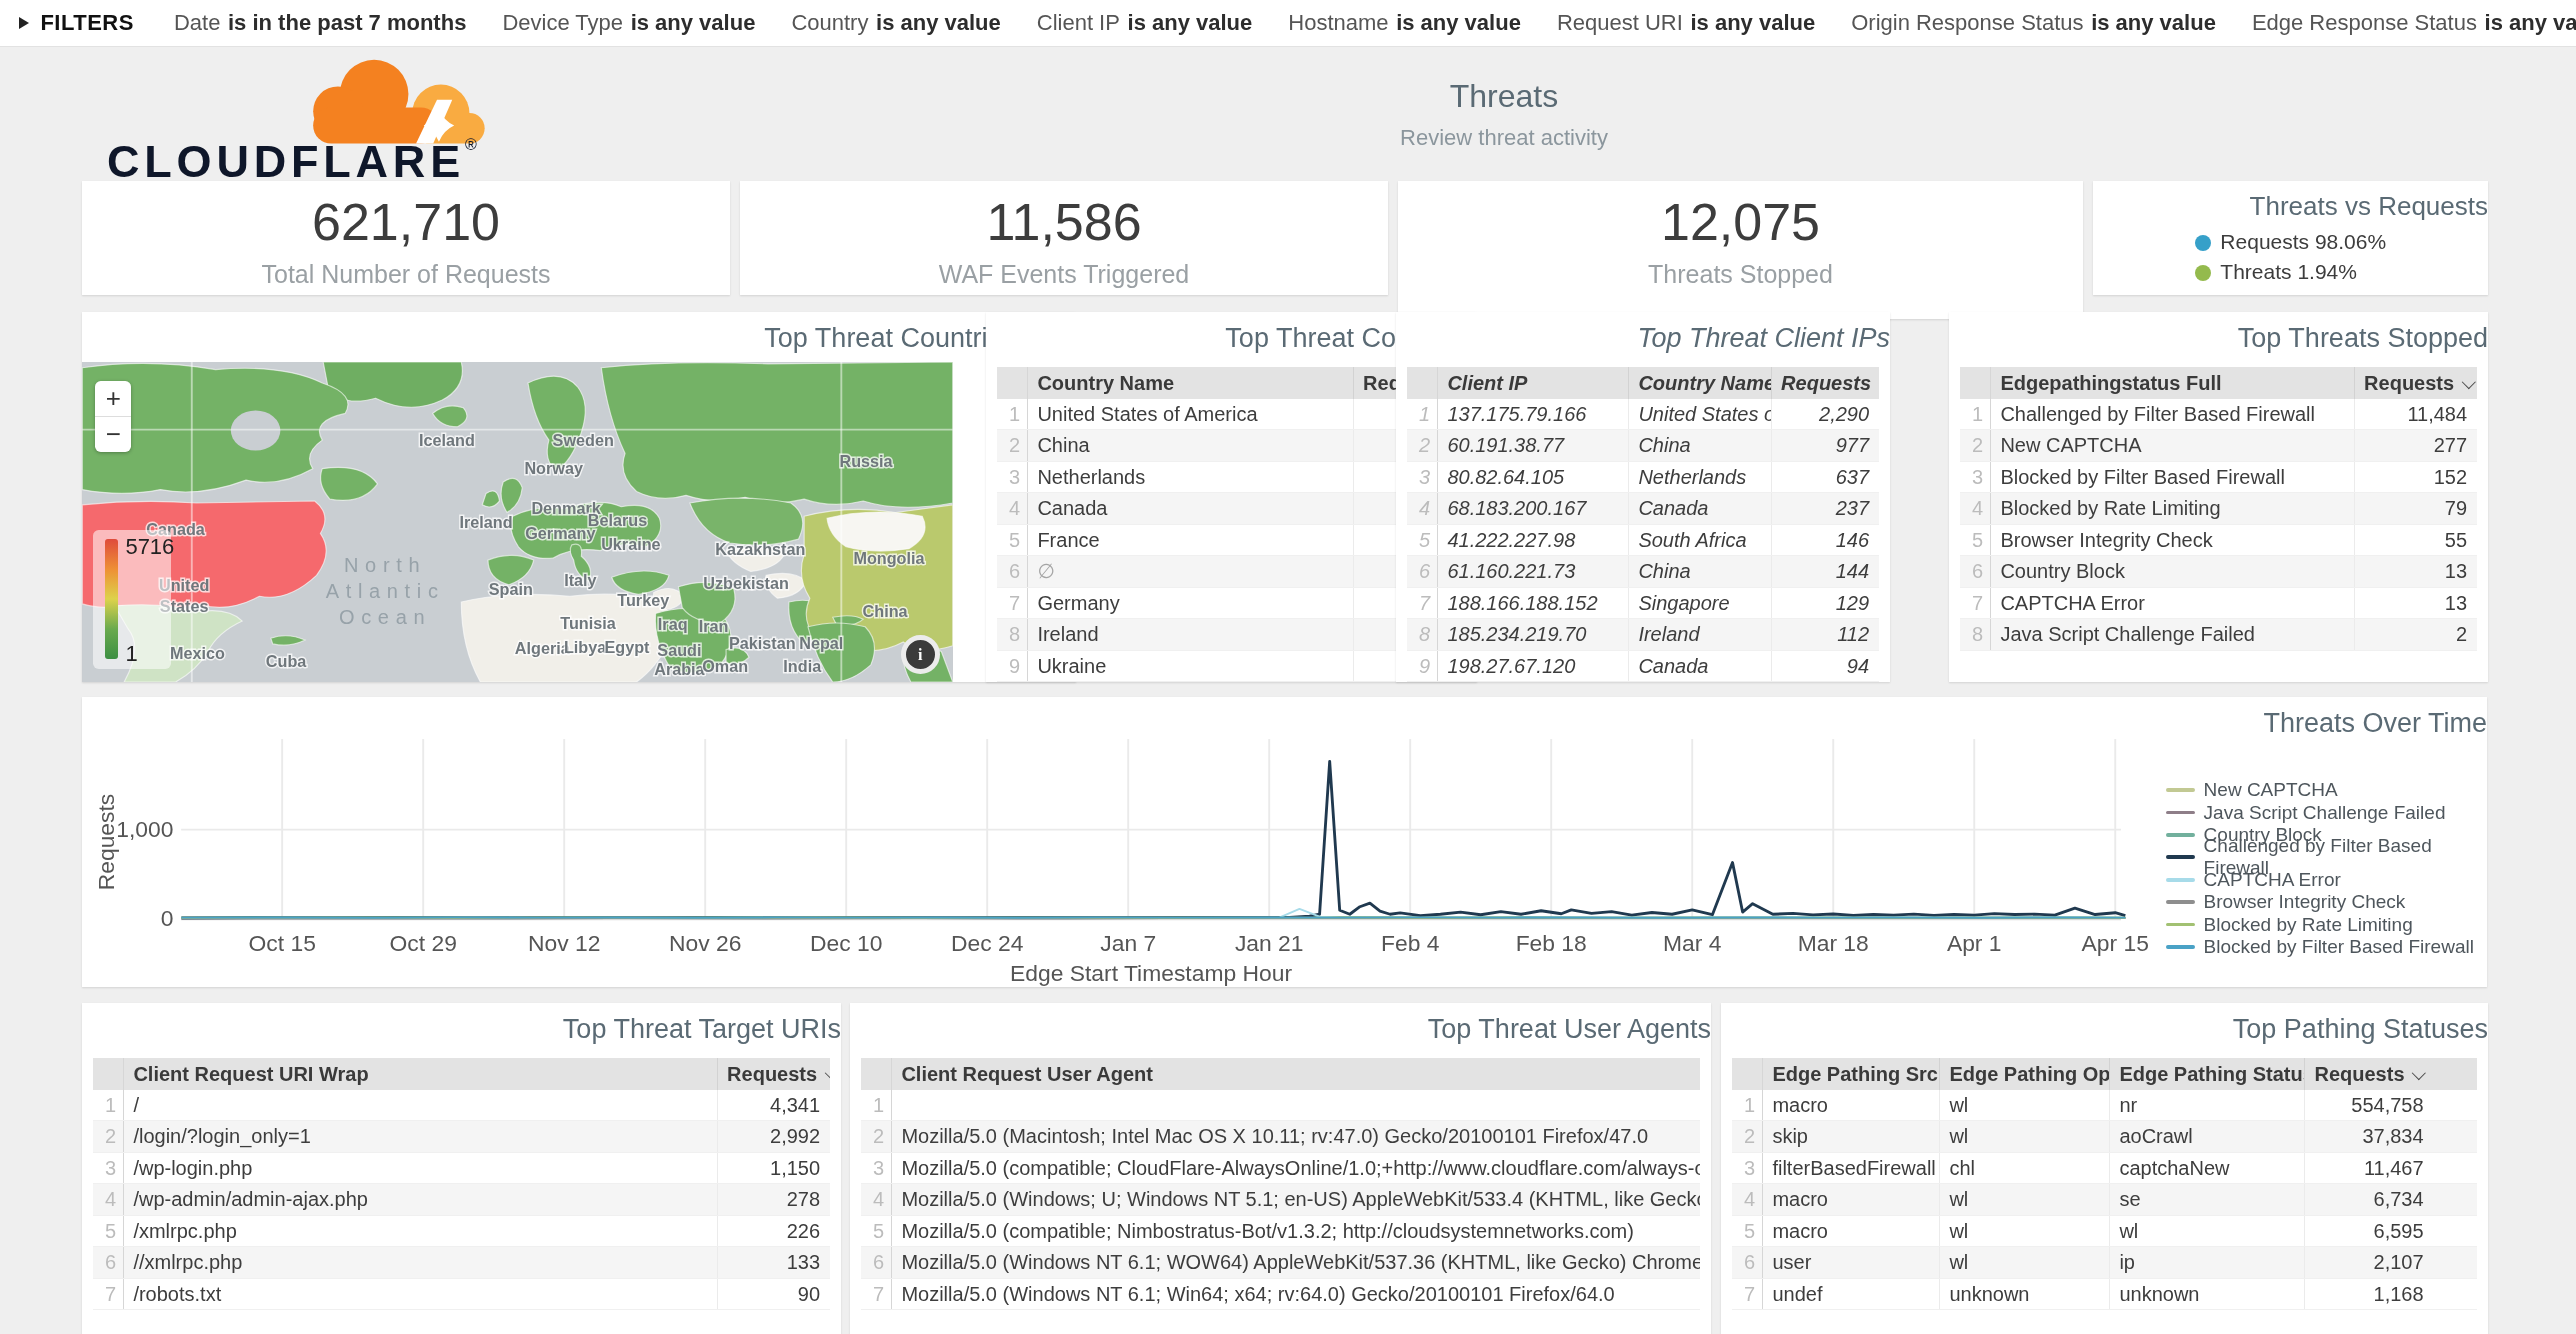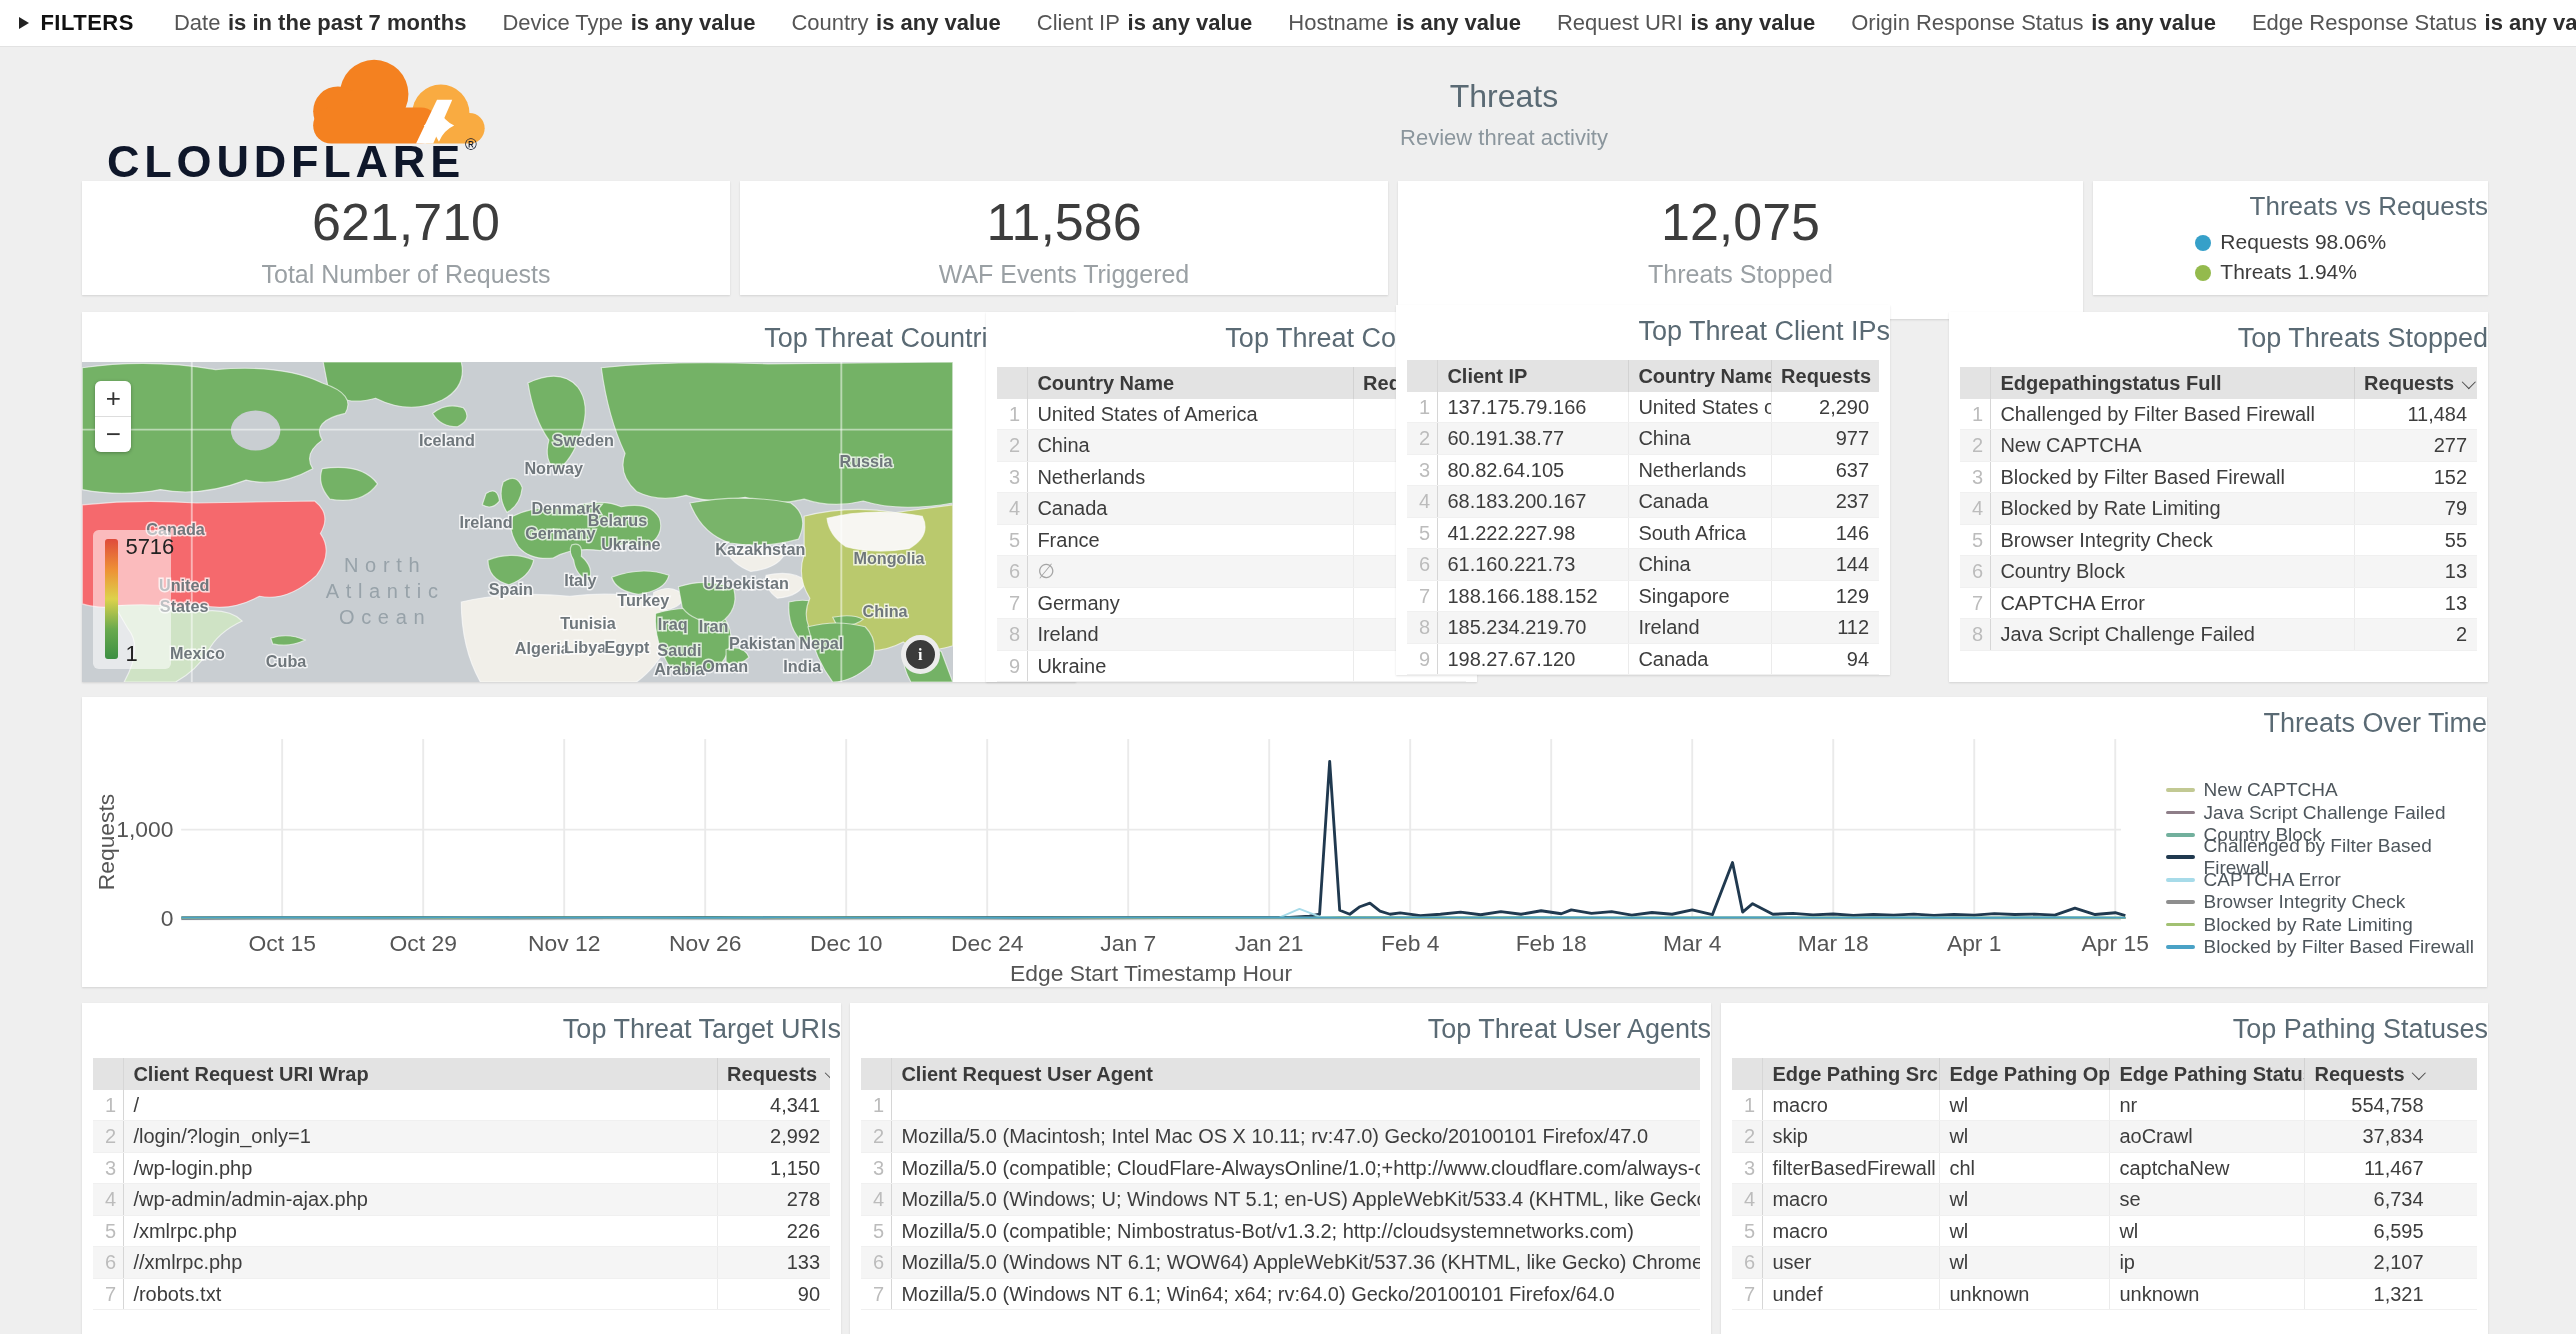--- a/index.html
+++ b/index.html
@@ -272,21 +272,21 @@
         <div class="tcell bsep" style="flex: 1 1 0%;">Ireland</div>
         <div class="tcell ar" style="width: 112px;">181</div>
       </div>
       <div class="trow">
         <div class="rankcell">9</div>
         <div class="tcell bsep" style="flex: 1 1 0%;">Ukraine</div>
         <div class="tcell ar" style="width: 112px;">169</div>
       </div>
     </div>
 </div>
-<div class="card" style="left:1396px;top:305px;width:494px;height:370px;">
+<div class="card" style="left:1396px;top:312px;width:494px;height:370px;font-style:italic;">
   <div class="card-title">Top Threat Client IPs</div>
   <div class="ptable">
       <div class="trow thead">
         <div class="rankcell"></div>
         <div class="tcell bsep" style="width: 191px;"><span>Client IP</span></div>
         <div class="tcell bsep" style="flex: 1 1 0%;"><span>Country Name</span></div>
         <div class="tcell ar" style="width: 107px;"><span>Requests</span></div>
       </div>
       <div class="trow">
         <div class="rankcell">1</div>
@@ -609,17 +609,17 @@
         <div class="tcell bsep" style="width: 177px;">user</div>
         <div class="tcell bsep" style="width: 170px;">wl</div>
         <div class="tcell bsep" style="width: 195px;">ip</div>
         <div class="tcell ar" style="flex: 1 1 0%; padding-right: 53px;">2,107</div>
       </div>
       <div class="trow">
         <div class="rankcell">7</div>
         <div class="tcell bsep" style="width: 177px;">undef</div>
         <div class="tcell bsep" style="width: 170px;">unknown</div>
         <div class="tcell bsep" style="width: 195px;">unknown</div>
-        <div class="tcell ar" style="flex: 1 1 0%; padding-right: 53px;">1,321</div>
+        <div class="tcell ar" style="flex: 1 1 0%; padding-right: 53px;">1,168</div>
       </div>
     </div>
 </div>
 
 
 </body></html>

